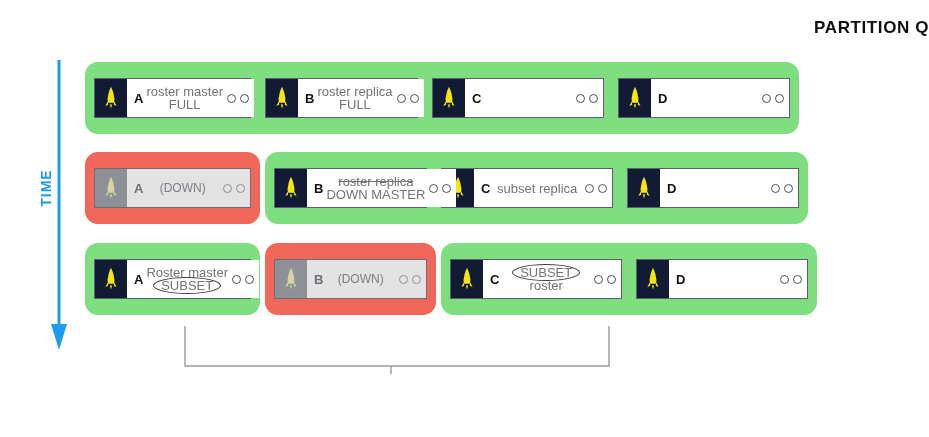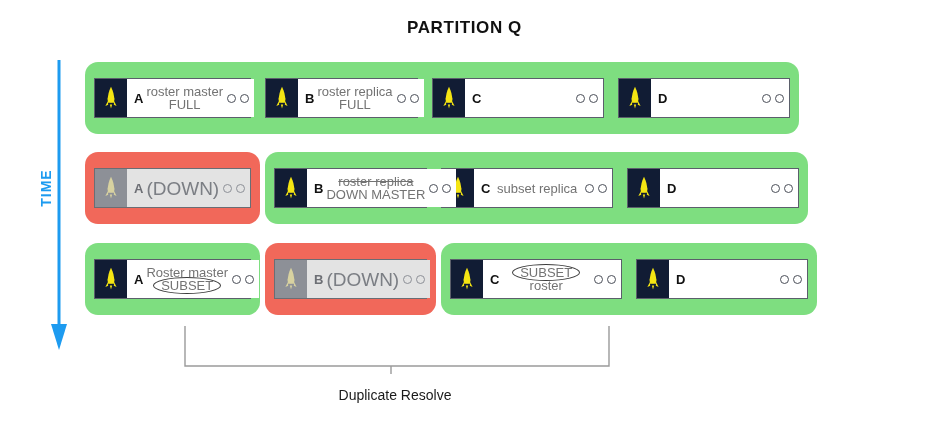--- a/index.html
+++ b/index.html
@@ -15,21 +15,21 @@
     font-family: "Liberation Sans", sans-serif;
     color: #1a1a1a;
   }
 
   
   #diagram-title {
     position: absolute;
     left: 0;
     top: 18px;
     width: 929px;
-    text-align: center;
+    text-align: right;
     font-size: 17px;
     font-weight: bold;
     letter-spacing: 0.6px;
     color: #111111;
   }
 
   
   #time-axis {
     position: absolute;
     left: 28px;
@@ -125,21 +125,21 @@
   .node-text {
     flex: 1 1 auto;
     font-size: 13px;
     line-height: 13px;
     color: #737373;
     text-align: center;
     white-space: nowrap;
   }
   .node-text .l1, .node-text .l2 { display: block; }
   .node-text.single { line-height: 15px; }
-  .node.offline .node-text { color: #7b7e84; font-size: 19px; }
+  .node.offline .node-text { color: #7b7e84; font-size: 12px; }
 
   .strike { text-decoration: line-through; }
 
   .circled {
     position: relative;
     display: inline-block;
     padding: 0 8px;
   }
   .circled::after {
     content: "";
@@ -471,14 +471,13 @@
         </div>
       </div>
     </div>
   </div>
 
 <svg id="bracket" viewBox="0 0 434 48">
   <path d="M5,0 L5,40 L429,40 L429,0" fill="none" stroke="#9a9a9a" stroke-width="1.4"></path>
   <line x1="211" y1="40" x2="211" y2="48" stroke="#9a9a9a" stroke-width="1.4"></line>
 </svg>
 <div id="bracket-caption">
-  <span>Duplicate Resolve</span>
 </div>
 
 </body></html>

